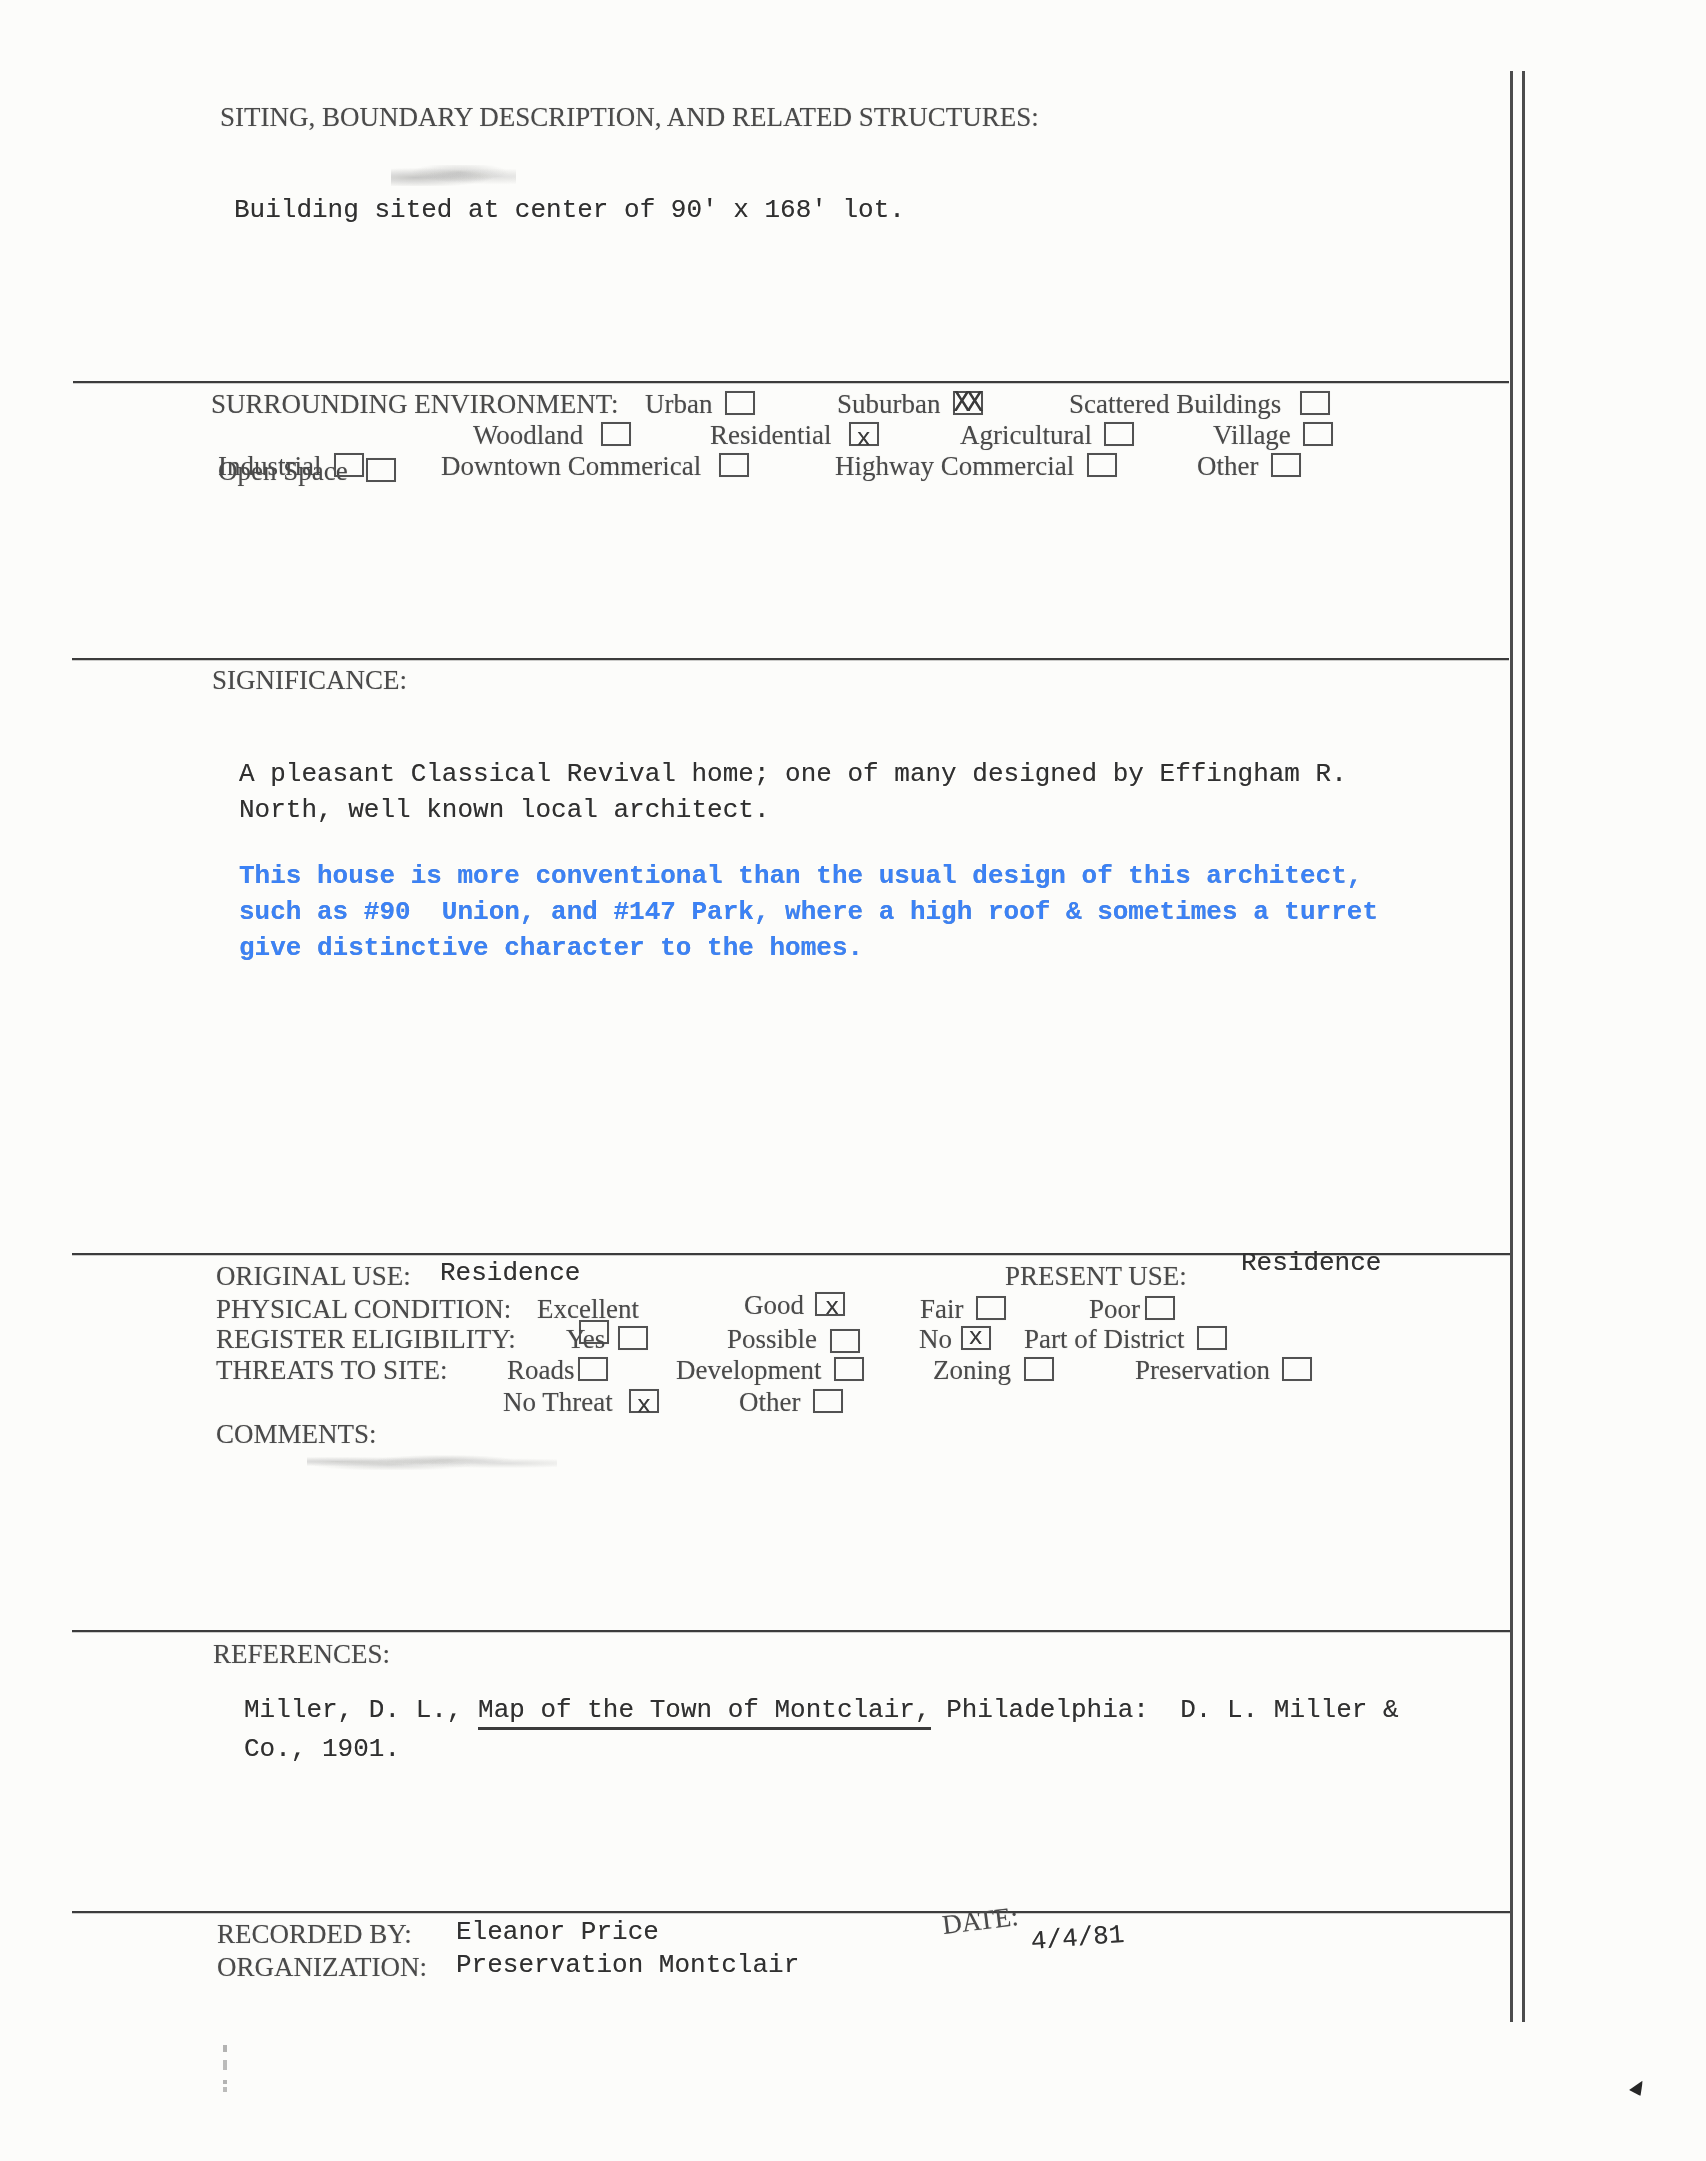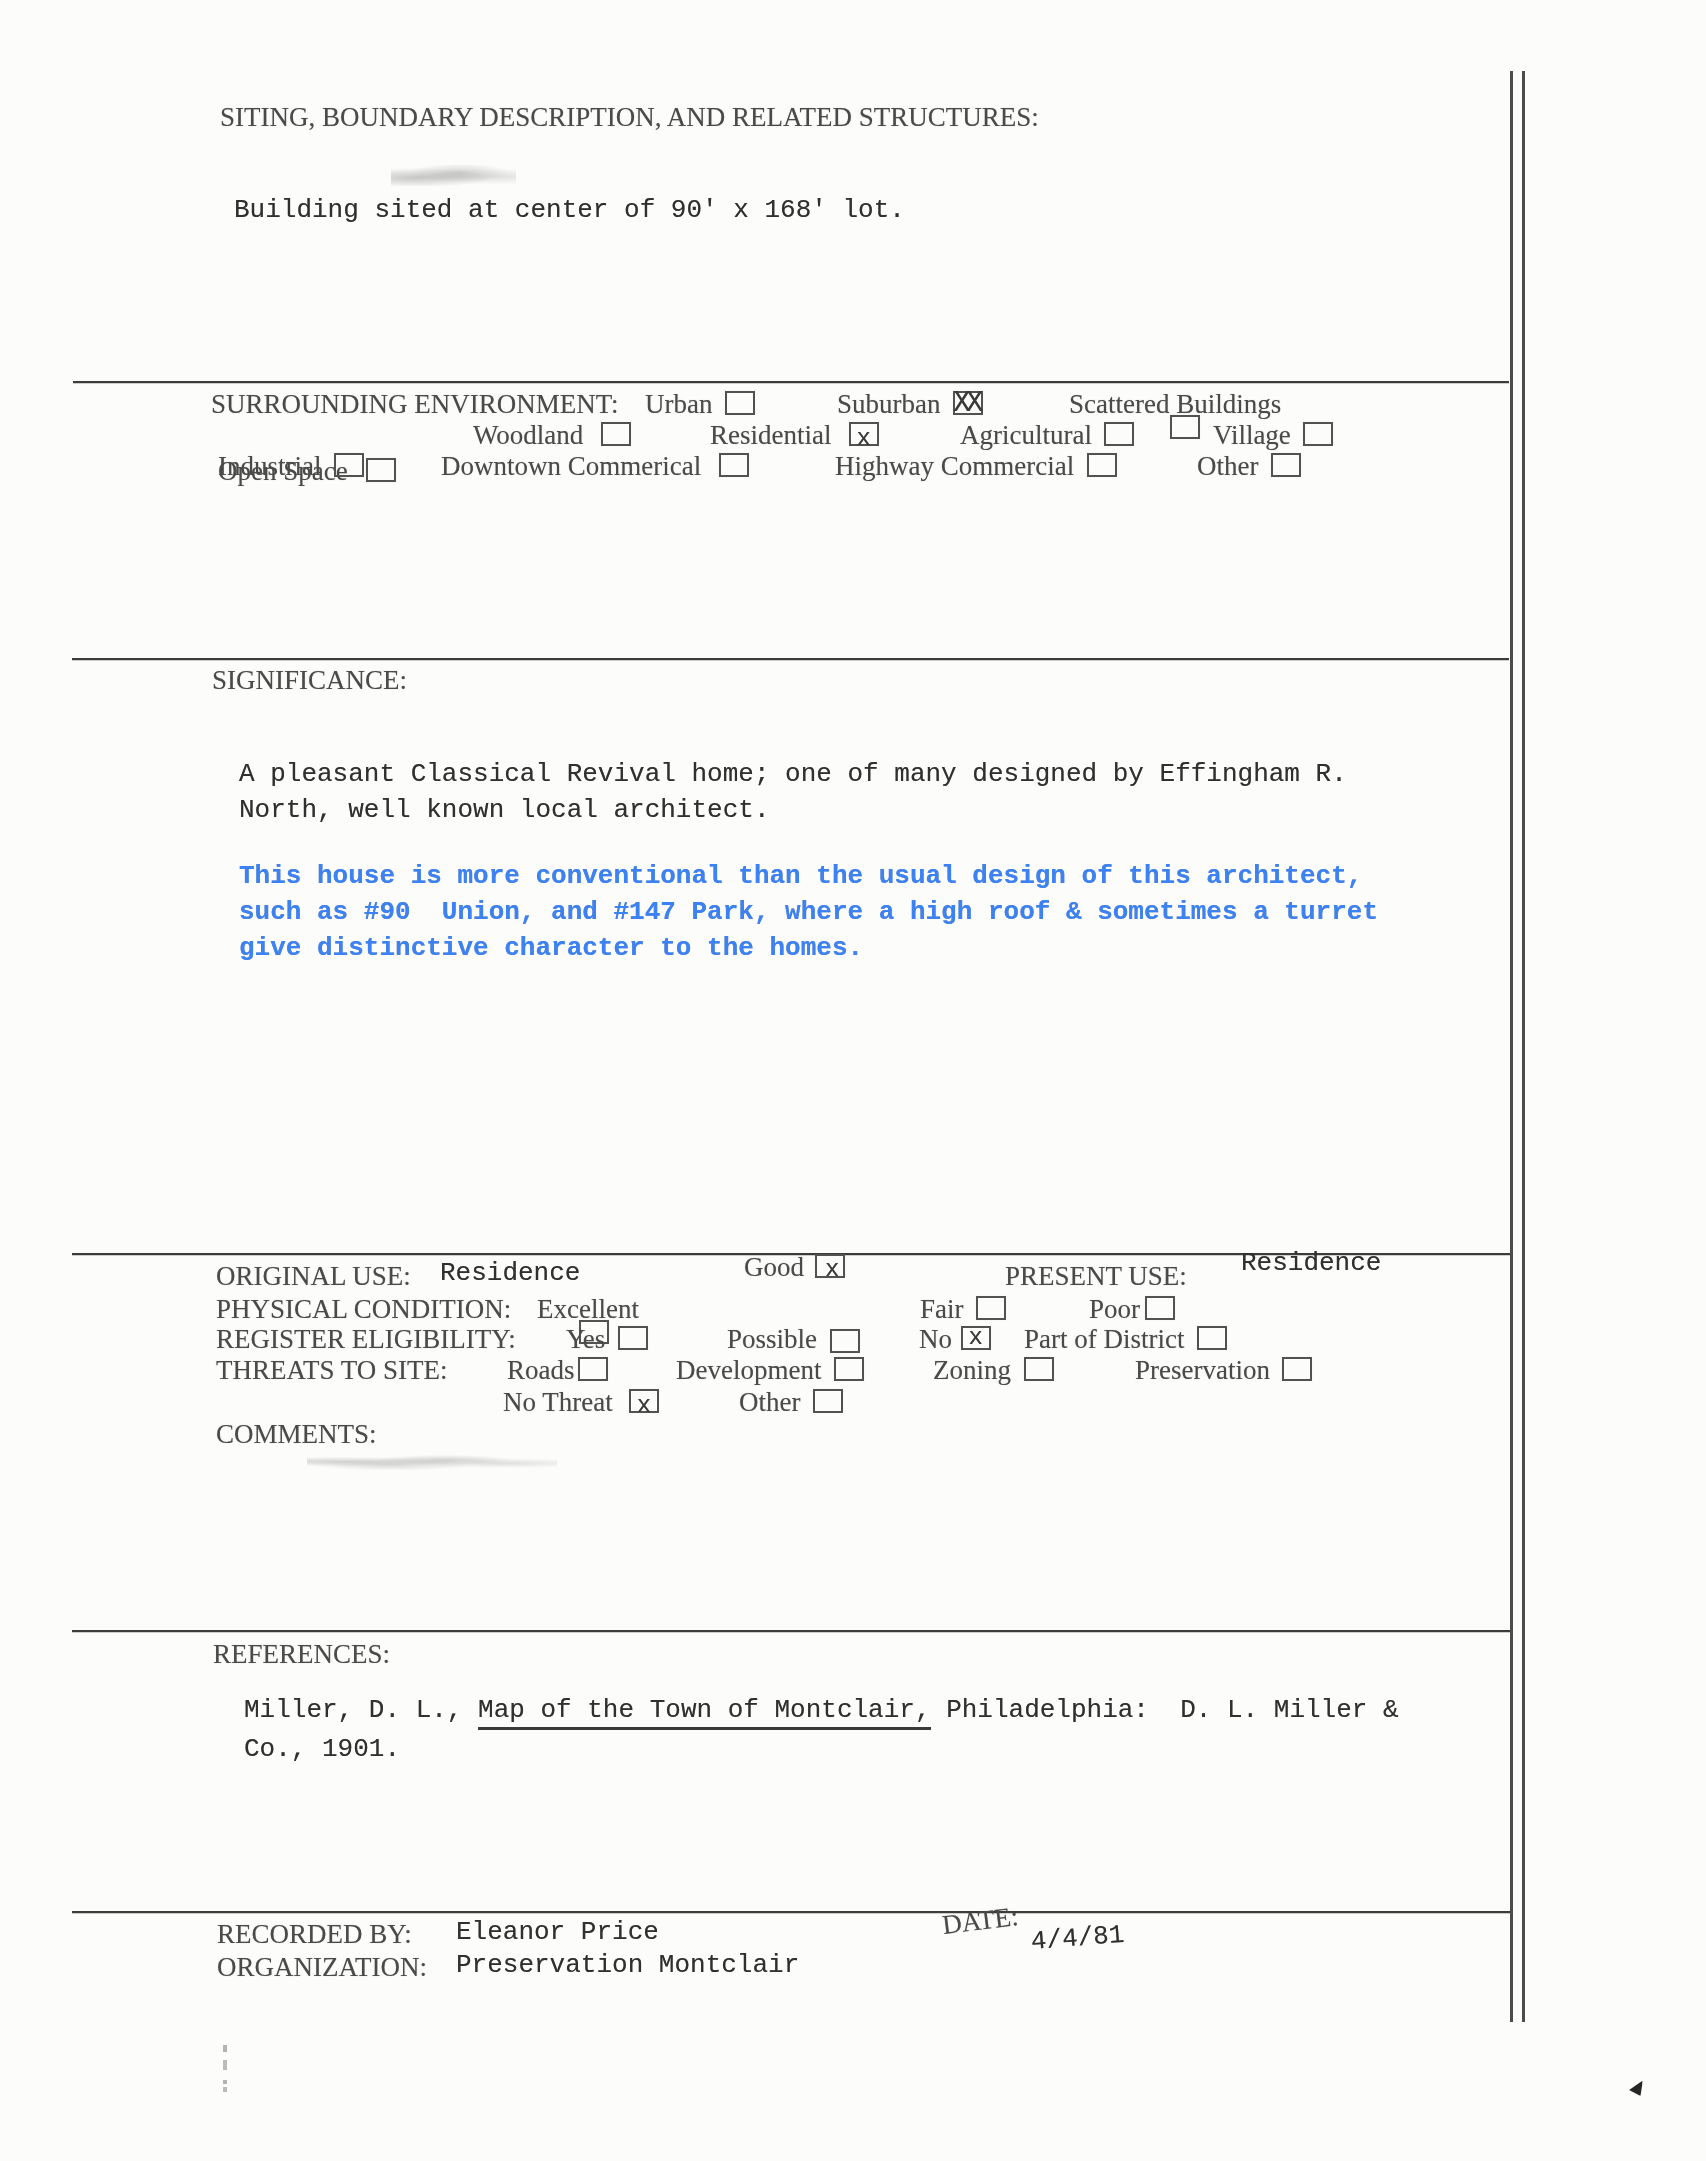--- a/index.html
+++ b/index.html
@@ -80,21 +80,21 @@
   <span class="cbox">
       <span class="cmark"></span>
     </span>
 </span>
 <span class="abs opt" style="left:837px;top:391px;">
   <span class="serif">Suburban</span>
   <span class="cbox">
       <span class="cmark mark-xx">XX</span>
     </span>
 </span>
-<span class="abs opt" style="left:1069px;top:391px;flex-direction:column;">
+<span class="abs opt" style="left:1069px;top:391px;">
   <span class="serif">Scattered Buildings</span>
   <span class="cbox" style="margin-left:19px;">
       <span class="cmark"></span>
     </span>
 </span>
 
 <span class="abs opt" style="left:218px;top:422px;margin-top:36px;">
   <span class="serif">Open Space</span>
   <span class="cbox" style="margin-left:18px;">
       <span class="cmark"></span>
@@ -166,21 +166,21 @@
 <div class="abs serif" style="left:1005px;top:1263px;">PRESENT USE:</div>
 <div class="abs mono" style="left:1241px;top:1250px;">Residence</div>
 
 <div class="abs serif" style="left:216px;top:1296px;">PHYSICAL CONDITION:</div>
 <span class="abs opt" style="left:537px;top:1296px;flex-direction:column;">
   <span class="serif">Excellent</span>
   <span class="cbox">
       <span class="cmark"></span>
     </span>
 </span>
-<span class="abs opt" style="left:744px;top:1254px;justify-content:space-between;">
+<span class="abs opt" style="left:744px;top:1292px;justify-content:space-between;">
   <span class="serif">Good</span>
   <span class="cbox" style="margin-left:10.6px;">
       <span class="cmark mark-lowr">x</span>
     </span>
 </span>
 <span class="abs opt" style="left:920px;top:1296px;">
   <span class="serif">Fair</span>
   <span class="cbox">
       <span class="cmark"></span>
     </span>

